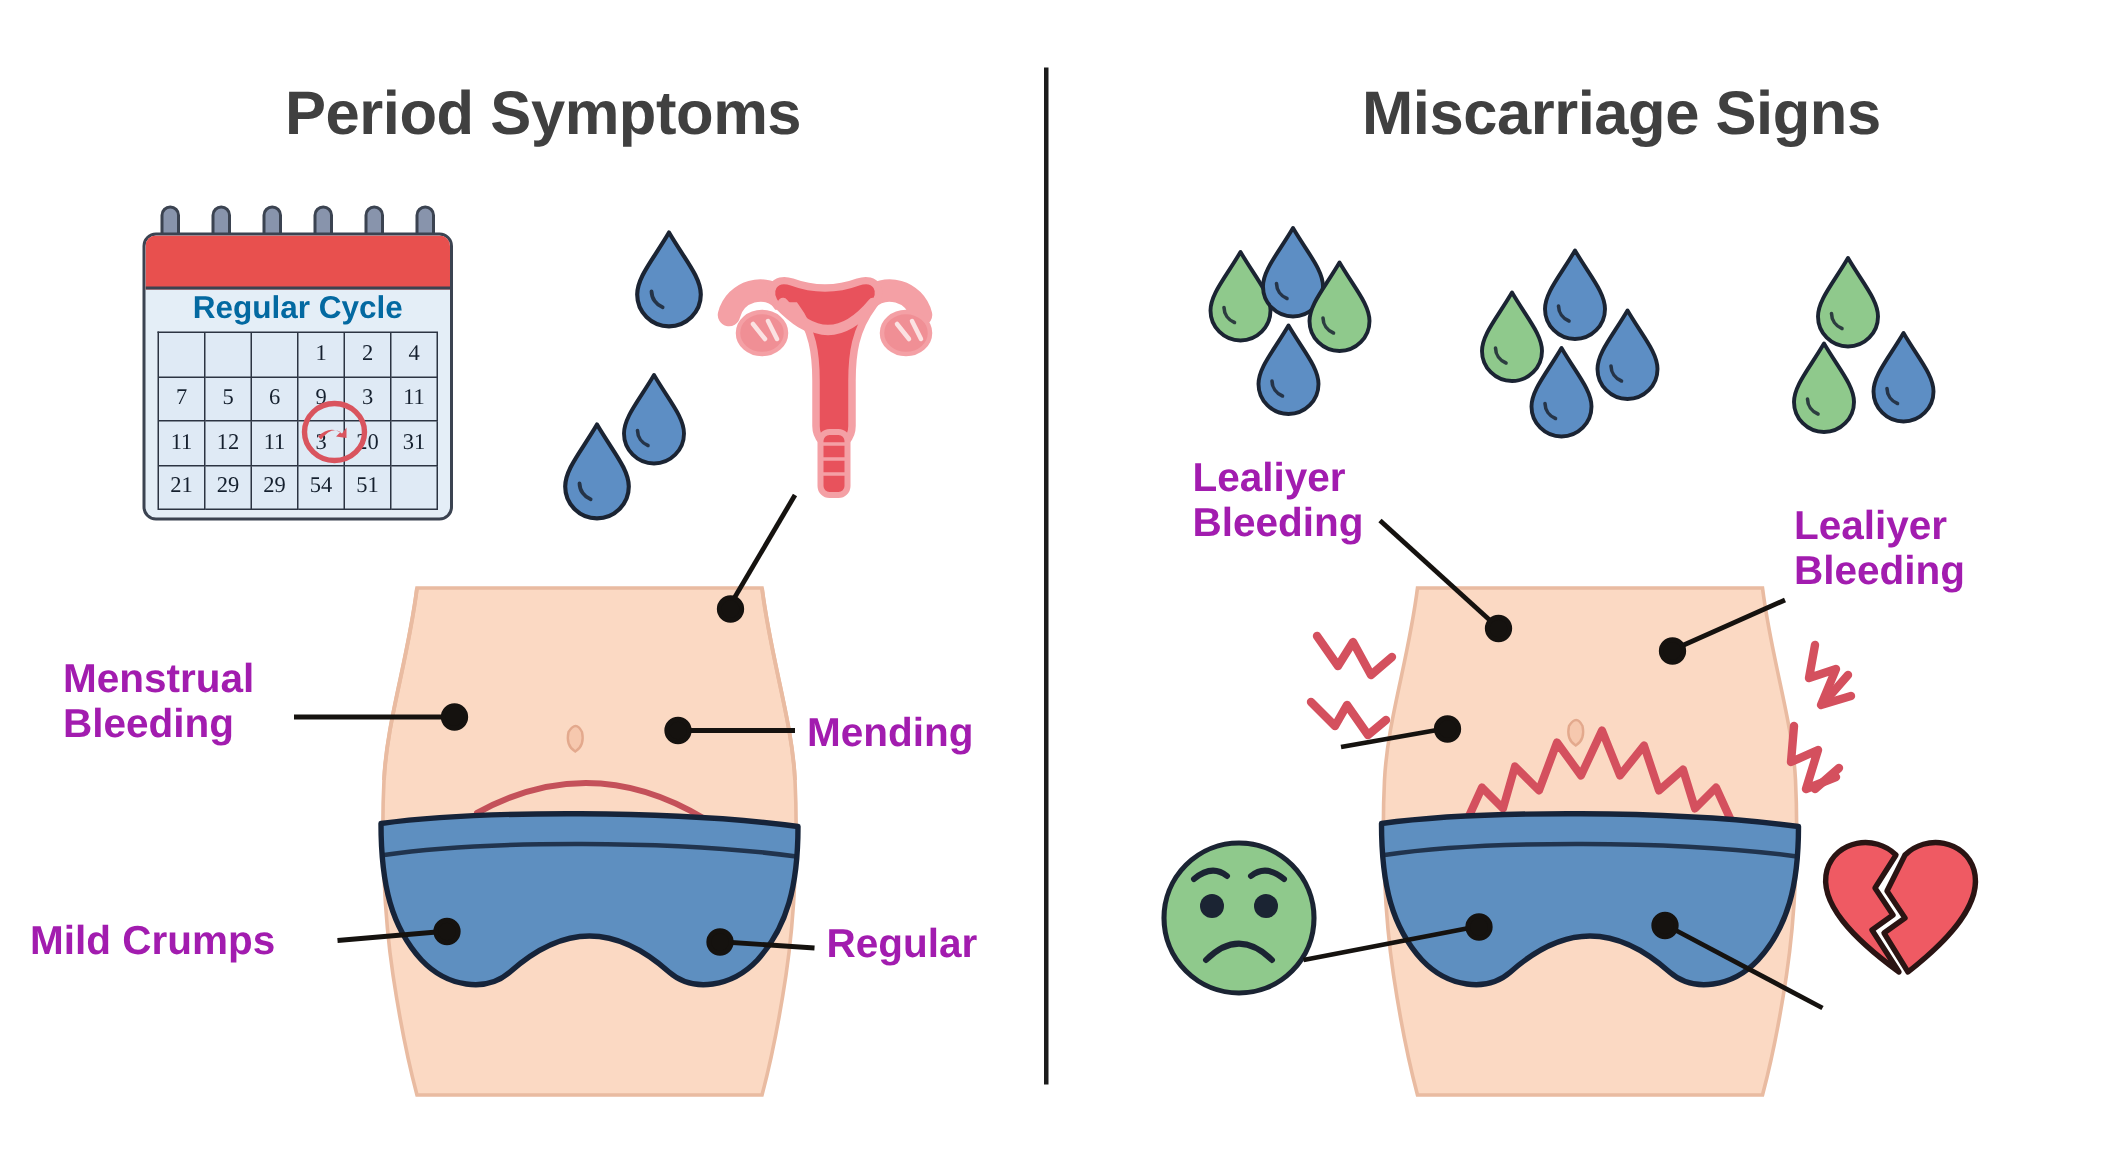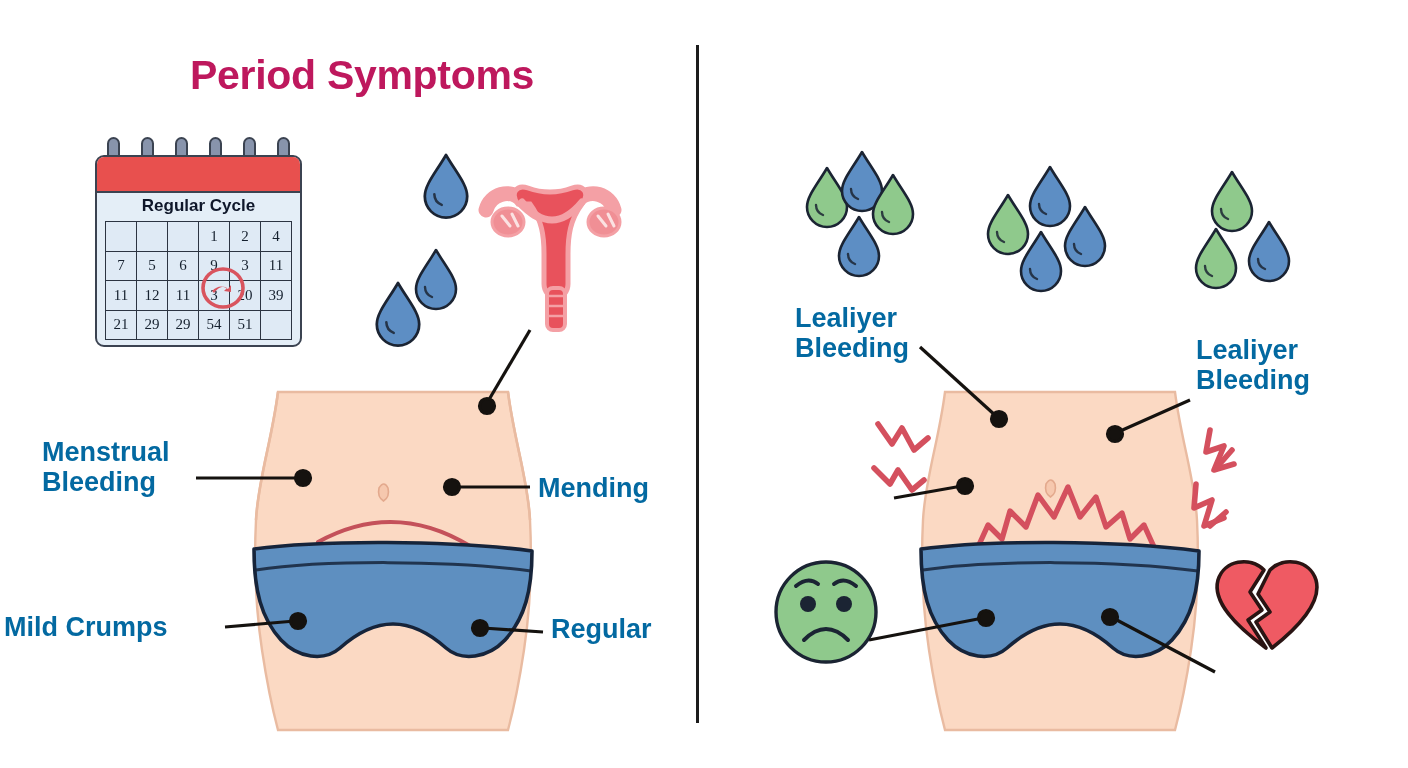--- a/index.html
+++ b/index.html
@@ -14,42 +14,42 @@
     position: relative;
     width: 1408px;
     height: 768px;
     background: #ffffff;
     overflow: hidden;
   }
   .panel-title {
     position: absolute;
     font-weight: bold;
     font-size: 41px;
-    color: #be185d;
+    color: #404040;
     letter-spacing: -0.3px;
     white-space: nowrap;
   }
   #title-left  { left: 190px; top: 52px; }
   #title-right { left: 908px; top: 52px; }
 
   .divider {
     position: absolute;
     left: 696px;
     top: 45px;
     width: 3px;
     height: 678px;
     background: #1c1c1c;
   }
 
   .lbl {
     position: absolute;
     font-weight: bold;
     font-size: 27px;
     line-height: 1.12;
-    color: #0369a1;
+    color: #a21caf;
     white-space: pre-line;
   }
   .lbl.r { }
 
   svg.layer {
     position: absolute;
     left: 0;
     top: 0;
     width: 1408px;
     height: 768px;
@@ -82,22 +82,22 @@
     border-bottom: 2.5px solid #3b4351;
   }
   .cal-head {
     position: absolute;
     left: 0; right: 0; top: 34px;
     height: 30px;
     display: flex;
     align-items: center;
     justify-content: center;
     font-weight: bold;
-    font-size: 17px;
-    color: #0f172a;
+    font-size: 21px;
+    color: #0369a1;
   }
   .cal-grid {
     position: absolute;
     left: 8px; right: 8px; top: 64px;
     height: 118px;
     display: grid;
     grid-template-columns: repeat(6, 1fr);
     grid-template-rows: repeat(4, 1fr);
     border-left: 1.6px solid #2c3442;
     border-top: 1.6px solid #2c3442;
@@ -138,20 +138,21 @@
     height: 46px;
     pointer-events: none;
   }
 </style>
 </head>
 <body>
 
 <div id="infographic">
 
   <div class="panel-title" id="title-left">Period Symptoms</div>
+  <div class="panel-title" id="title-right">Miscarriage Signs</div>
 
   <div class="divider"></div>
 
   <div id="calendar">
     <div class="cal-rings" id="cal-rings">
         <div class="ring" style="left: 0px;"></div>
         <div class="ring" style="left: 34px;"></div>
         <div class="ring" style="left: 68px;"></div>
         <div class="ring" style="left: 102px;"></div>
         <div class="ring" style="left: 136px;"></div>
@@ -171,21 +172,21 @@
           <div class="cal-cell">5</div>
           <div class="cal-cell">6</div>
           <div class="cal-cell">9</div>
           <div class="cal-cell">3</div>
           <div class="cal-cell">11</div>
           <div class="cal-cell">11</div>
           <div class="cal-cell">12</div>
           <div class="cal-cell">11</div>
           <div class="cal-cell">3</div>
           <div class="cal-cell">20</div>
-          <div class="cal-cell">39</div>
+          <div class="cal-cell">31</div>
           <div class="cal-cell">21</div>
           <div class="cal-cell">29</div>
           <div class="cal-cell">29</div>
           <div class="cal-cell">54</div>
           <div class="cal-cell">51</div>
           <div class="cal-cell"></div>
         </div>
       <svg class="cal-circle-mark" viewBox="0 0 46 46">
         <ellipse cx="23" cy="23" rx="20" ry="19" fill="none" stroke="#d9545e" stroke-width="3.6"></ellipse>
         <path d="M12 26 Q20 18 28 24 L31 20 L31 27 L24 26 L27 23 Q21 19 14 28 Z" fill="#d9545e"></path>
@@ -322,21 +323,21 @@
       <line x1="869" y1="640" x2="983" y2="618"></line>
         <circle cx="986" cy="618" r="7.5"></circle>
       <line x1="1215" y1="672" x2="1113" y2="618"></line>
         <circle cx="1110" cy="617" r="7.5"></circle>
     </g>
   </svg>
 
   <div class="lbl r" style="left:42px; top:437px; width:150px;">Menstrual
 Bleeding</div>
   <div class="lbl" style="left:538px; top:473px;">Mending</div>
-  <div class="lbl r" style="left:4px; top:612px; width:200px;">Mild Crumps</div>
+  <div class="lbl r" style="left:20px; top:612px; width:200px;">Mild Crumps</div>
   <div class="lbl" style="left:551px; top:614px;">Regular</div>
 
   <div class="lbl" style="left:795px; top:303px;">Lealiyer
 Bleeding</div>
   <div class="lbl" style="left:1196px; top:335px;">Lealiyer
 Bleeding</div>
 
 </div>
 
 </body></html>

